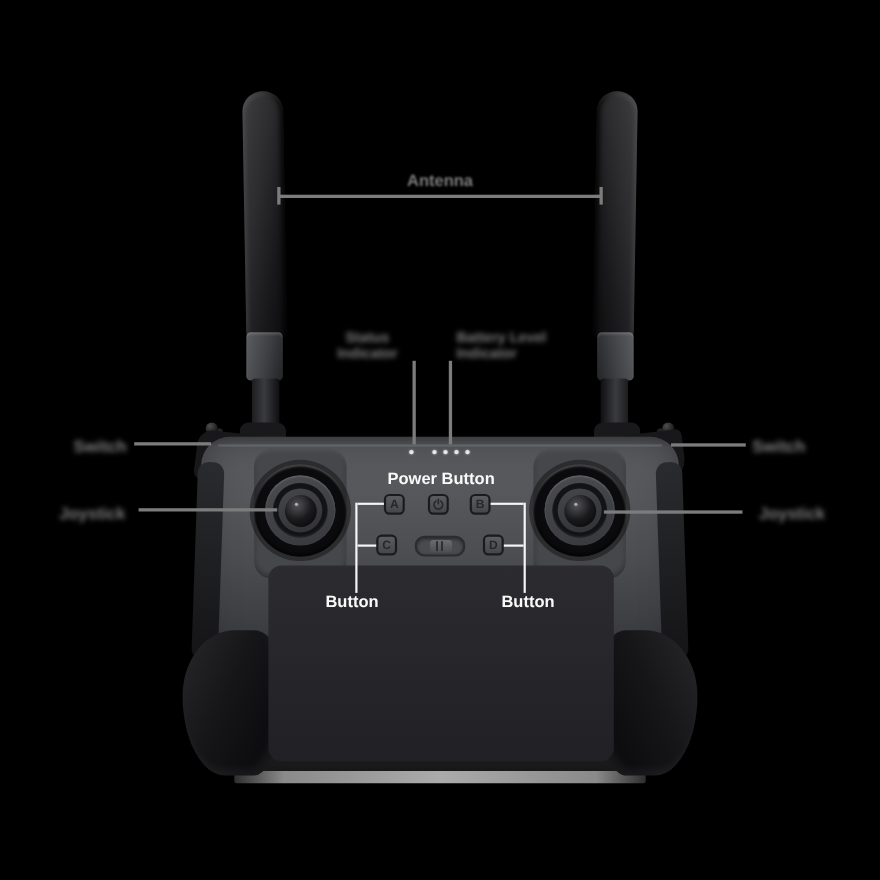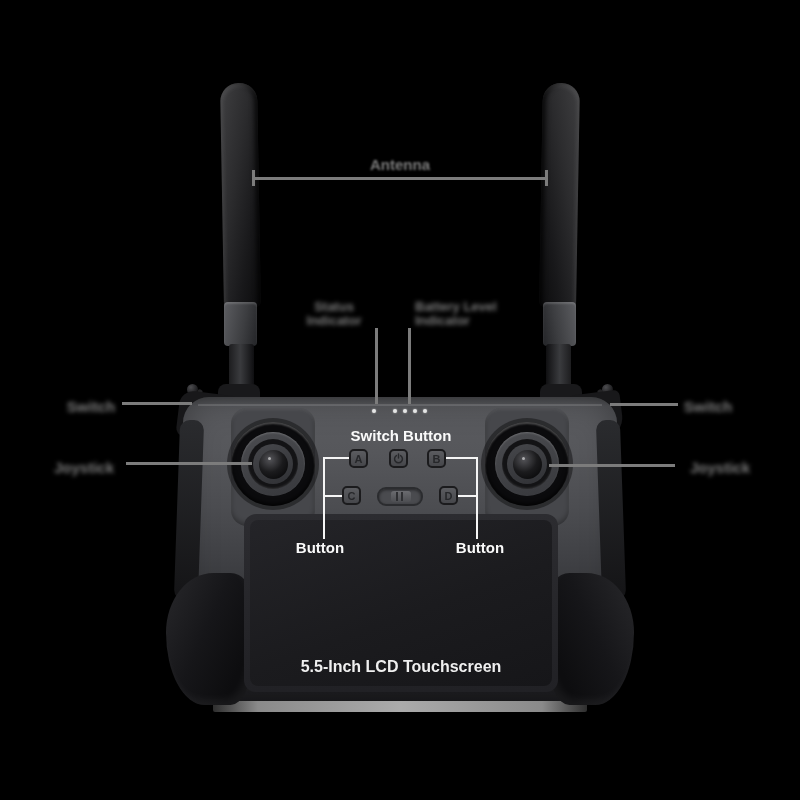--- a/index.html
+++ b/index.html
@@ -176,23 +176,20 @@
     <span>C</span>
   </div>
   <div class="hbtn" style="left:439px;top:486px;">
     <span>D</span>
   </div>
   <div class="sw3">
     <div class="sw3-knob"></div>
   </div>
 
   <div id="screen-bezel"></div>
-  <div id="screen">
-    <div id="screen-label">5.5-Inch LCD Touchscreen</div>
-  </div>
 
   <div class="g-label sharp" style="left:340px;top:157px;width:120px;">Antenna</div>
   <div class="g-line" style="left:253px;top:177px;width:294px;height:3px;"></div>
   <div class="g-line" style="left:252px;top:170px;width:3px;height:16px;"></div>
   <div class="g-line" style="left:545px;top:170px;width:3px;height:16px;"></div>
 
   <div class="g-label small" style="left:296px;top:300px;width:76px;">
     <span class="ln" style="display:block">Status</span>
     <span class="ln" style="display:block">Indicator</span>
   </div>
@@ -207,21 +204,21 @@
   <div class="g-label" style="left:57px;top:399px;width:68px;">Switch</div>
   <div class="g-line" style="left:122px;top:402px;width:70px;height:3px;"></div>
   <div class="g-label" style="left:674px;top:399px;width:68px;">Switch</div>
   <div class="g-line" style="left:610px;top:403px;width:68px;height:3px;"></div>
 
   <div class="g-label" style="left:44px;top:460px;width:80px;">Joystick</div>
   <div class="g-line" style="left:126px;top:462px;width:126px;height:3px;"></div>
   <div class="g-label" style="left:678px;top:460px;width:84px;">Joystick</div>
   <div class="g-line" style="left:549px;top:464px;width:126px;height:3px;"></div>
 
-  <div class="w-label" style="left:330px;top:428px;width:142px;">Switch Button</div>
+  <div class="w-label" style="left:330px;top:428px;width:142px;">Power Button</div>
 
   <div class="w-line" style="left:323px;top:457px;width:2px;height:82px;"></div>
   <div class="w-line" style="left:325px;top:457px;width:24px;height:2px;"></div>
   <div class="w-line" style="left:325px;top:495px;width:17px;height:2px;"></div>
   <div class="w-line" style="left:476px;top:457px;width:2px;height:82px;"></div>
   <div class="w-line" style="left:446px;top:457px;width:30px;height:2px;"></div>
   <div class="w-line" style="left:458px;top:495px;width:18px;height:2px;"></div>
 
   <div class="w-label" style="left:290px;top:540px;width:60px;">Button</div>
   <div class="w-label" style="left:450px;top:540px;width:60px;">Button</div>

